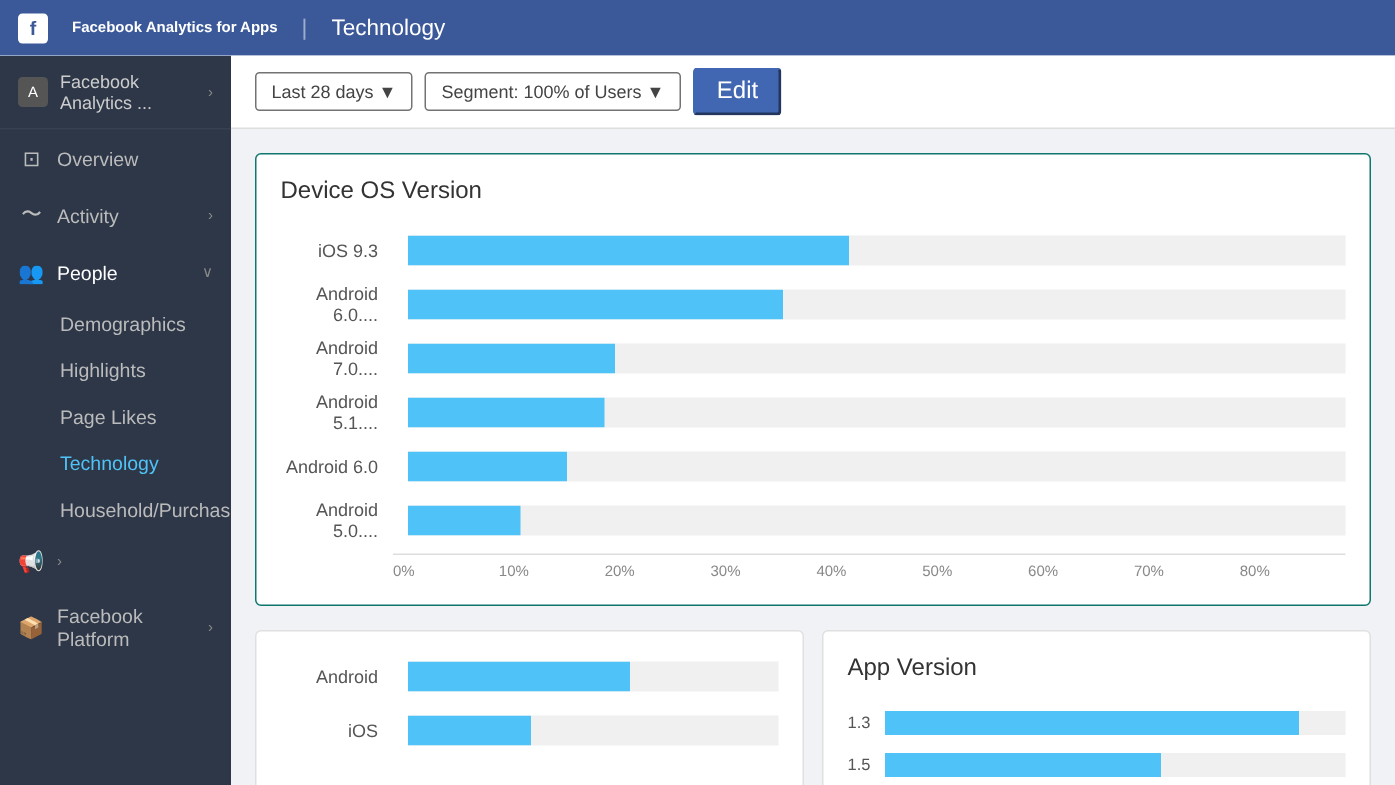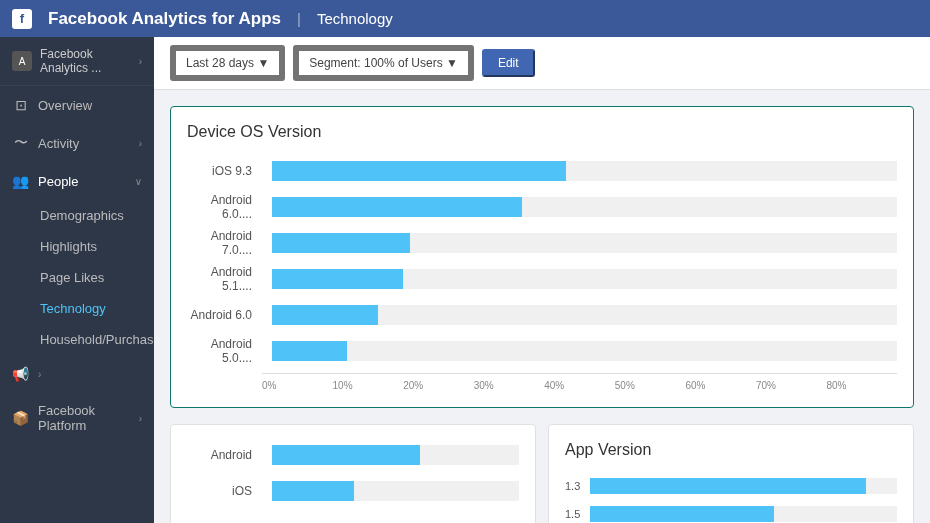--- a/index.html
+++ b/index.html
@@ -19,21 +19,21 @@
       width: 20px; height: 20px;
       background: white;
       border-radius: 3px;
       display: flex; align-items: center; justify-content: center;
       color: #3b5998;
       font-weight: bold;
       font-size: 13px;
     }
     .top-bar-title {
       color: white;
-      font-size: 17px;
+      font-size: 10px;
       font-weight: 600;
     }
     .top-bar-divider {
       color: rgba(255,255,255,0.5);
       font-size: 15px;
     }
     .top-bar-section {
       color: white;
       font-size: 15px;
     }
@@ -121,38 +121,38 @@
       background: white;
       border-bottom: 1px solid #ddd;
       padding: 8px 16px;
       display: flex;
       align-items: center;
       gap: 8px;
       flex-shrink: 0;
     }
 
     .toolbar-btn {
-      border: 6px solid #737373;
+      border: 1px solid #737373;
       background: white;
       border-radius: 3px;
       padding: 5px 10px;
       font-size: 12px;
       cursor: pointer;
       display: flex;
       align-items: center;
       gap: 4px;
       color: #444;
     }
     .toolbar-btn-primary {
       background: #4267b2;
       color: white;
       border-color: #4267b2;
       border-radius: 3px;
       padding: 5px 14px;
-      font-size: 12px;
+      font-size: 16px;
       cursor: pointer;
     }
 
     
     .charts-area {
       flex: 1;
       overflow-y: auto;
       padding: 0;
     }
 

